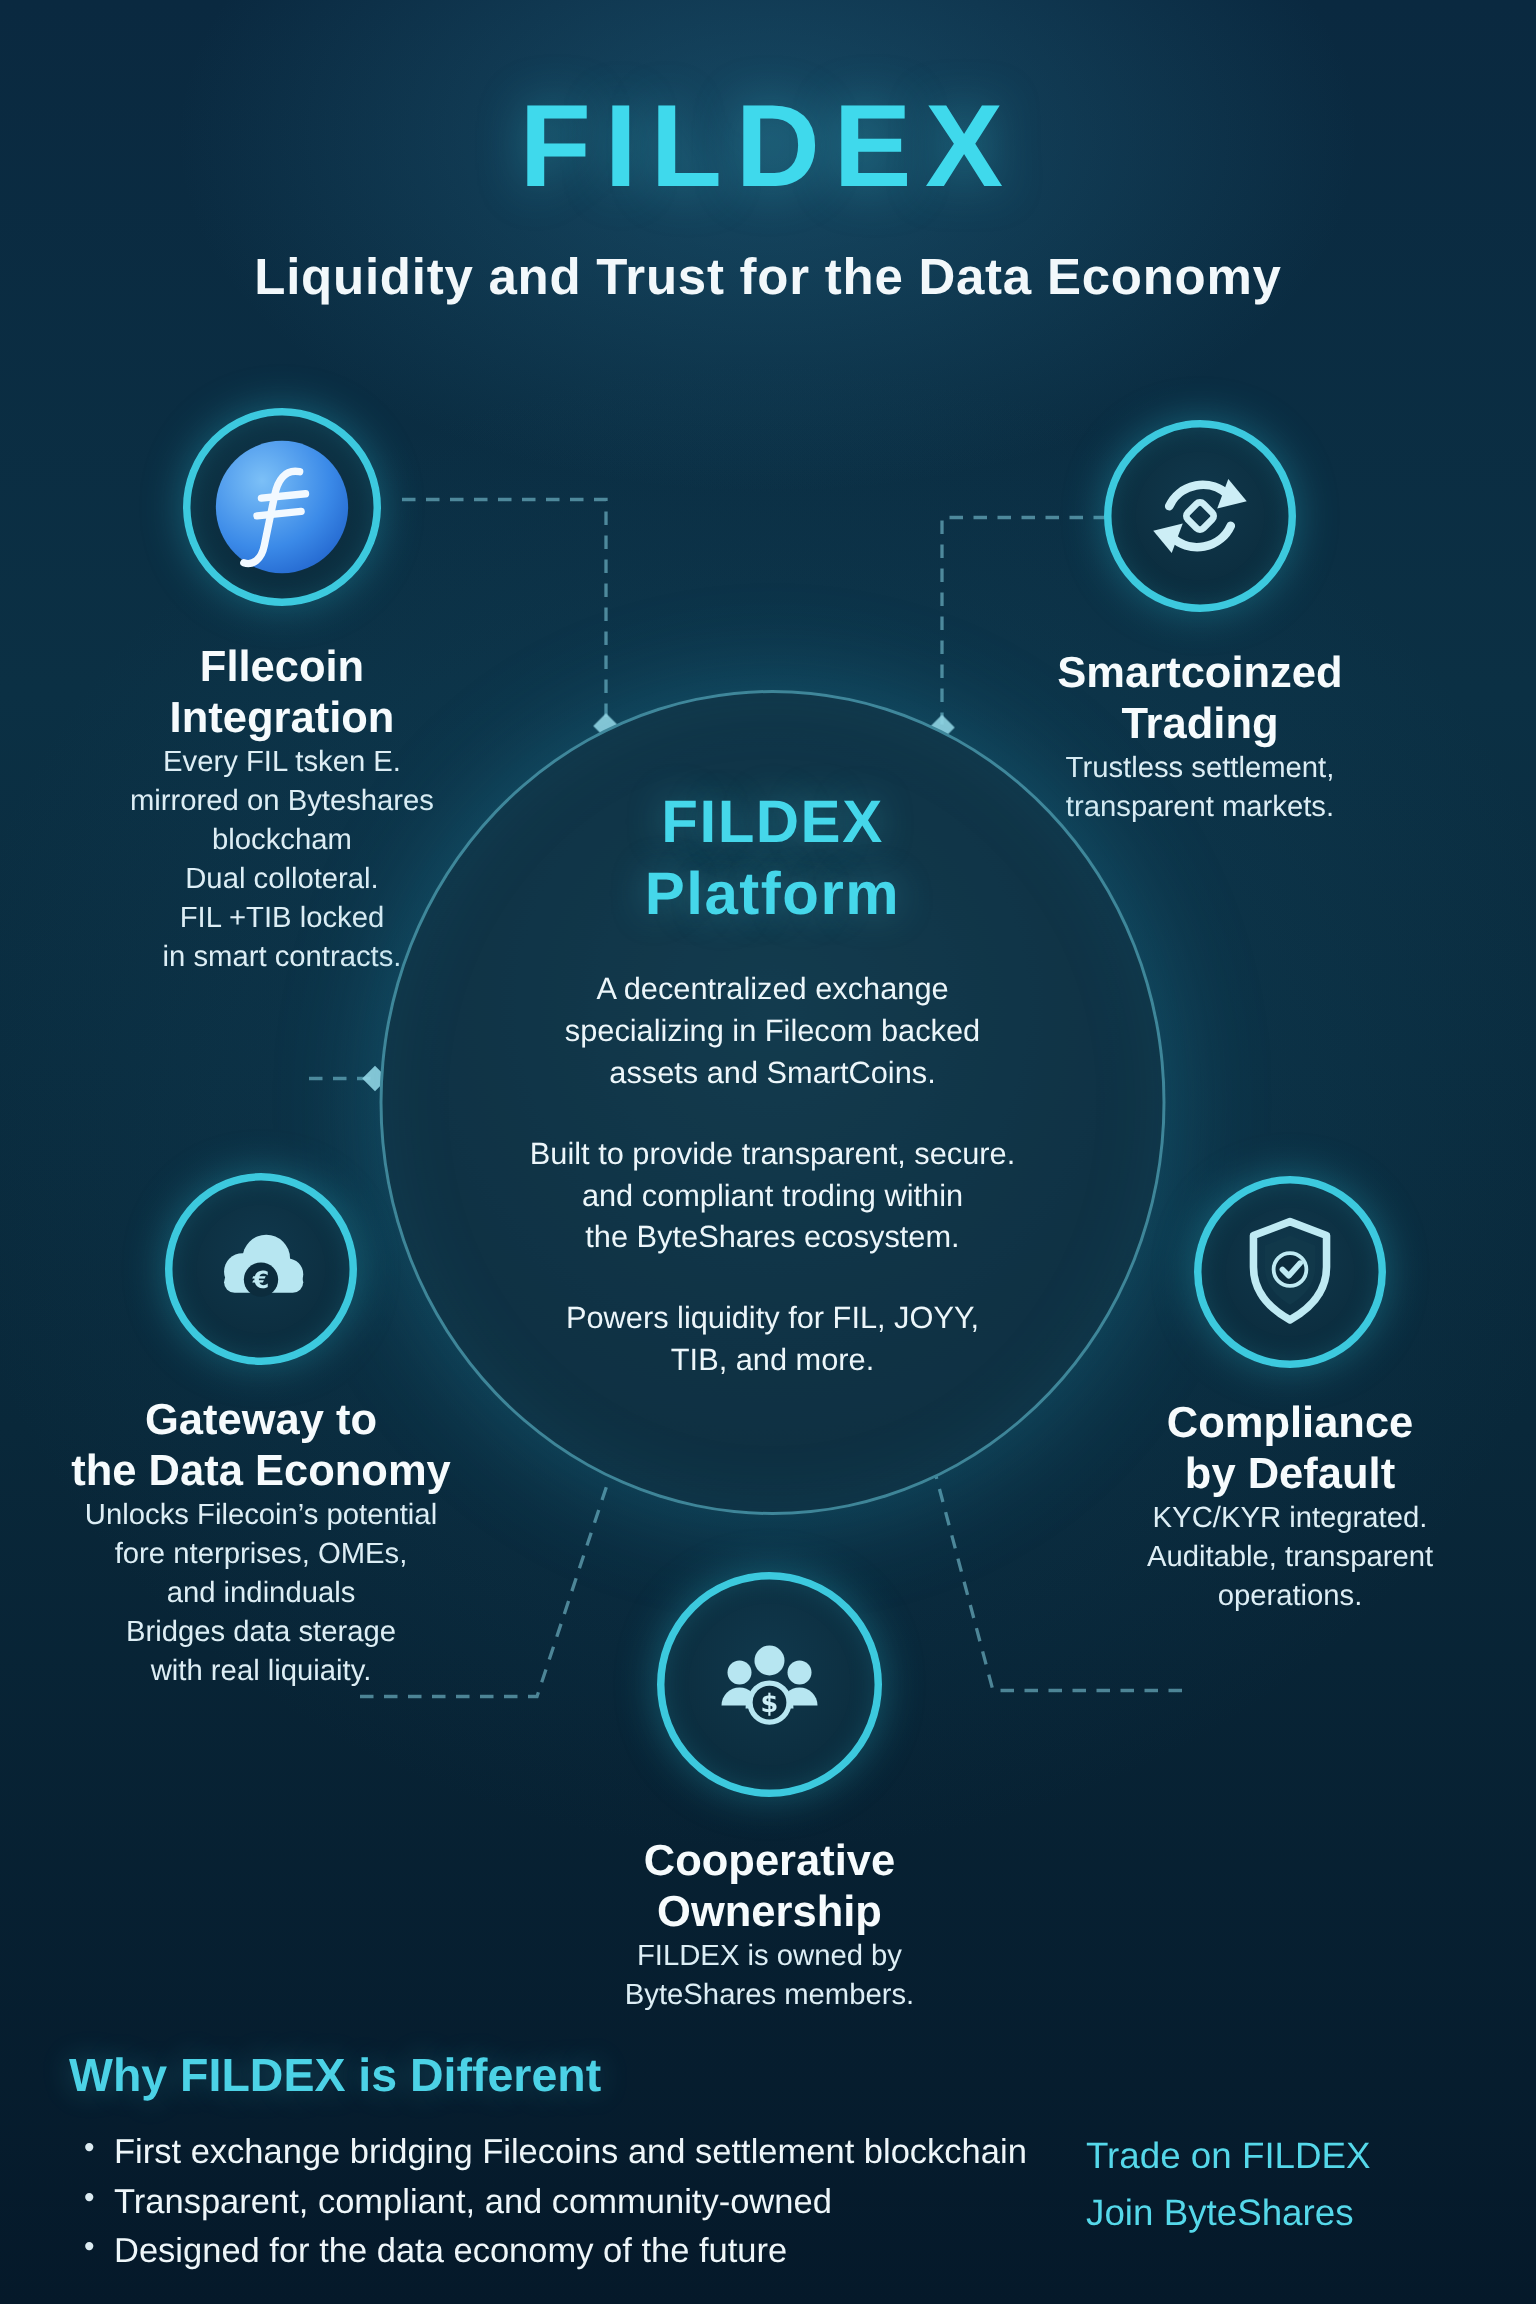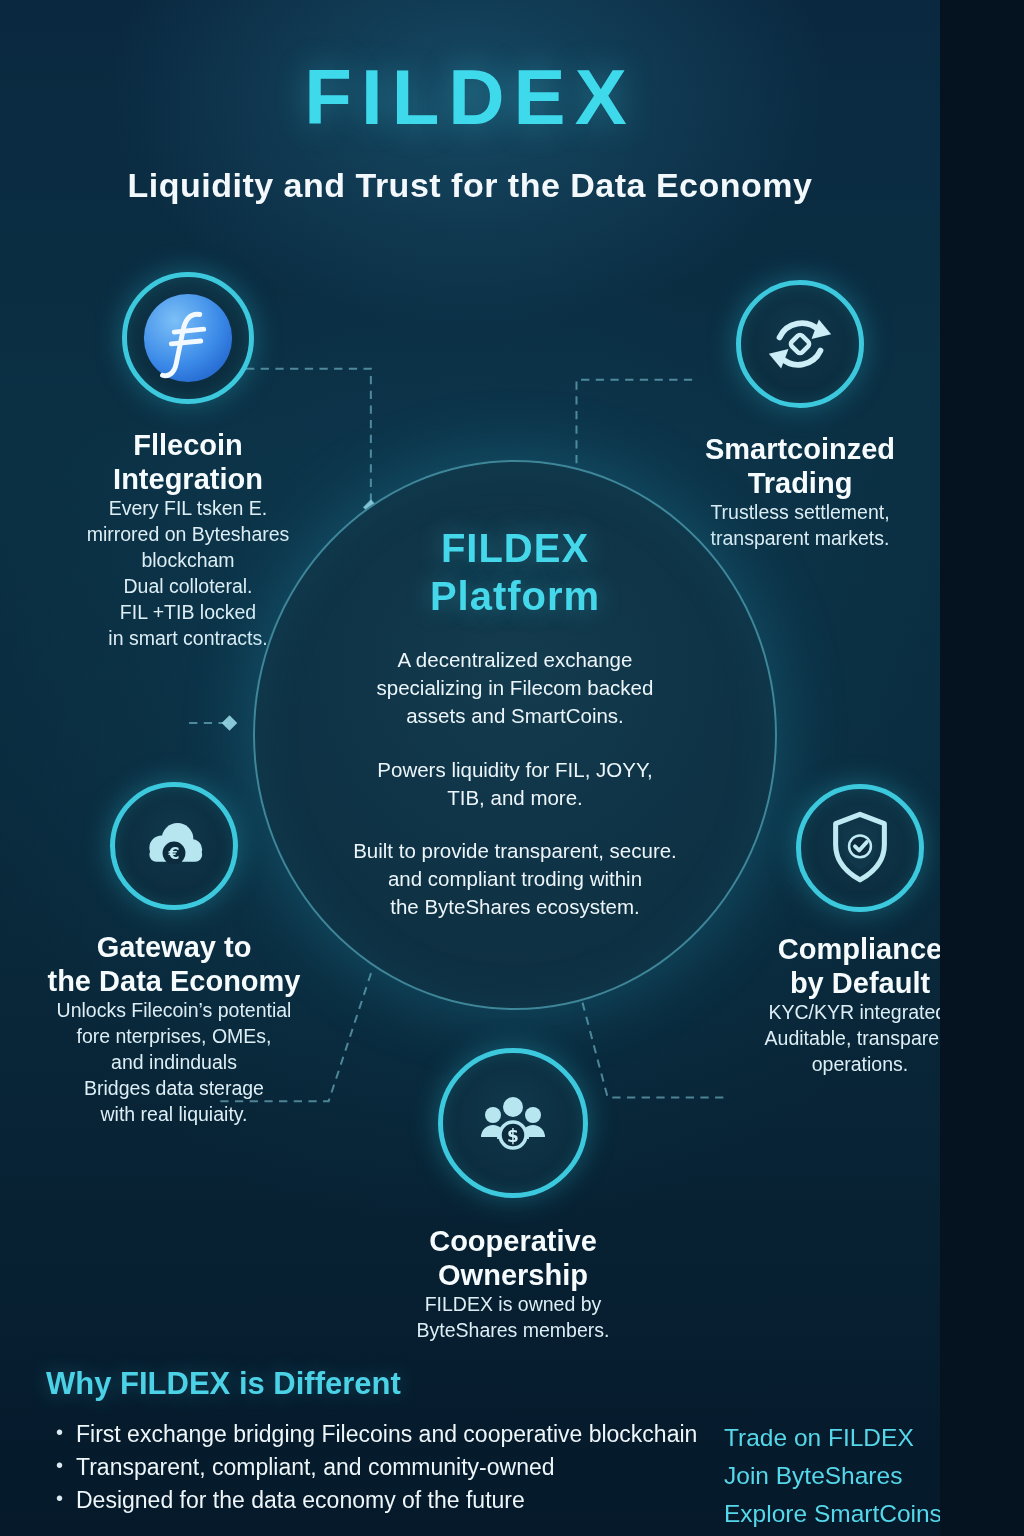--- a/index.html
+++ b/index.html
@@ -1,18 +1,18 @@
 <!DOCTYPE html>
 <html><head>
 <meta charset="utf-8">
 <style>
   * { margin:0; padding:0; box-sizing:border-box; }
   html,body { background:#04131f; }
   .poster{
-    position:relative; width:940px; height:1536px; overflow:hidden;
+    position:relative; width:1024px; height:1536px; overflow:hidden;
     font-family:"Liberation Sans", sans-serif; color:#e9f4f8;
     background:
       radial-gradient(ellipse 55% 22% at 50% 6%, rgba(46,130,165,.35), rgba(46,130,165,0) 70%),
       radial-gradient(ellipse 75% 45% at 50% 48%, rgba(25,90,120,.30), rgba(25,90,120,0) 72%),
       linear-gradient(180deg,#0a2940 0%,#0b3044 30%,#09283a 62%,#05192a 100%);
   }
   .connectors{ position:absolute; inset:0; width:100%; height:100%; pointer-events:none; }
 
   .main-title{
     position:absolute; top:52px; left:0; right:0; text-align:center;
@@ -148,25 +148,25 @@
     <p class="node-para gap-lg">Trustless settlement,
 transparent markets.</p>
   </div>
 
   <div class="center-circle">
     <div class="center-title">FILDEX
 Platform</div>
     <p class="center-para">A decentralized exchange
 specializing in Filecom backed
 assets and SmartCoins.</p>
-    <p class="center-para">Powers liquidity for FIL, JOYY,
-TIB, and more.</p>
     <p class="center-para">Built to provide transparent, secure.
 and compliant troding within
 the ByteShares ecosystem.</p>
+    <p class="center-para">Powers liquidity for FIL, JOYY,
+TIB, and more.</p>
   </div>
 
   <div class="node" style="left:-6px; top:782px; width:360px;">
     <div class="icon-ring ring-128">
       <svg viewBox="0 0 100 100" width="88" height="88">
         <g fill="#b7e6f1">
           <circle cx="36" cy="52" r="14"></circle>
           <circle cx="54" cy="42" r="18"></circle>
           <circle cx="70" cy="54" r="12"></circle>
           <rect x="22" y="52" width="60" height="16" rx="8"></rect>
@@ -216,23 +216,22 @@
       </svg>
     </div>
     <h2 class="node-title" style="margin-top:26px;">Cooperative
 Ownership</h2>
     <p class="node-para">FILDEX is owned by
 ByteShares members.</p>
   </div>
 
   <h3 class="footer-heading">Why FILDEX is Different</h3>
   <ul class="bullets">
-    <li>First exchange bridging Filecoins and cooperative blockchain</li>
+    <li>First exchange bridging Filecoins and settlement blockchain</li>
     <li>Transparent, compliant, and community-owned</li>
     <li>Designed for the data economy of the future</li>
   </ul>
   <div class="cta-links">
     <div class="cta-link">Trade on FILDEX</div>
     <div class="cta-link">Join ByteShares</div>
-    <div class="cta-link">Explore SmartCoins</div>
   </div>
 
 </div>
 
 </body></html>

